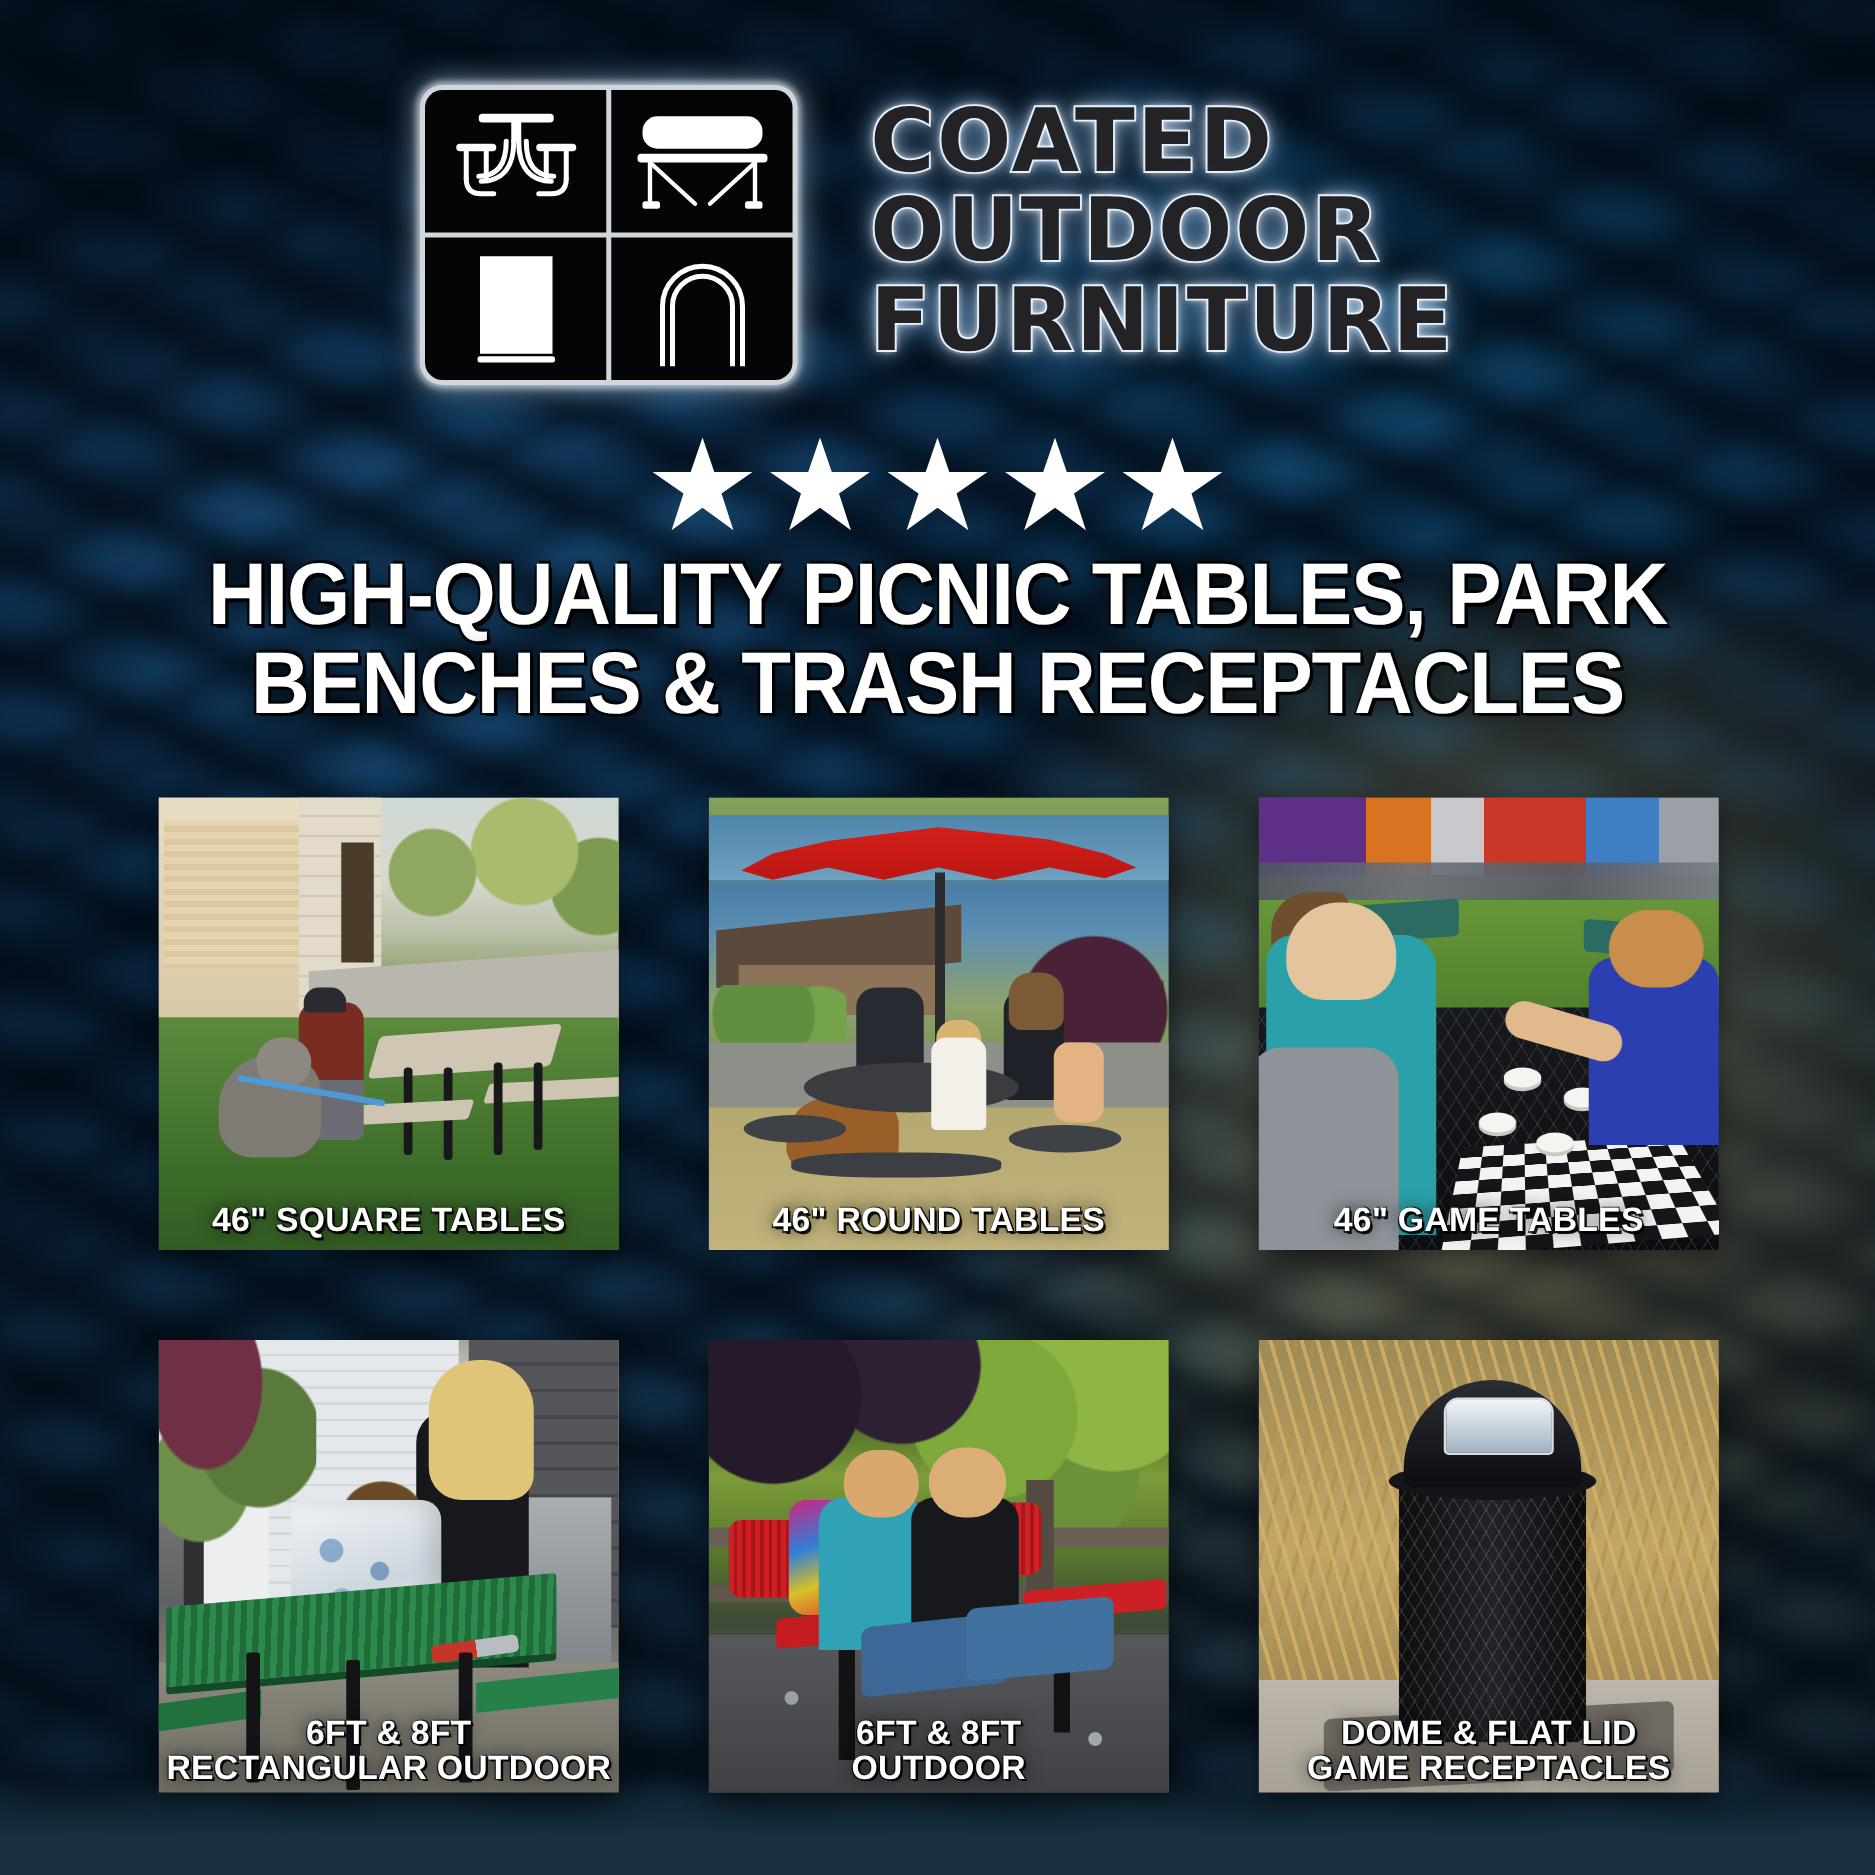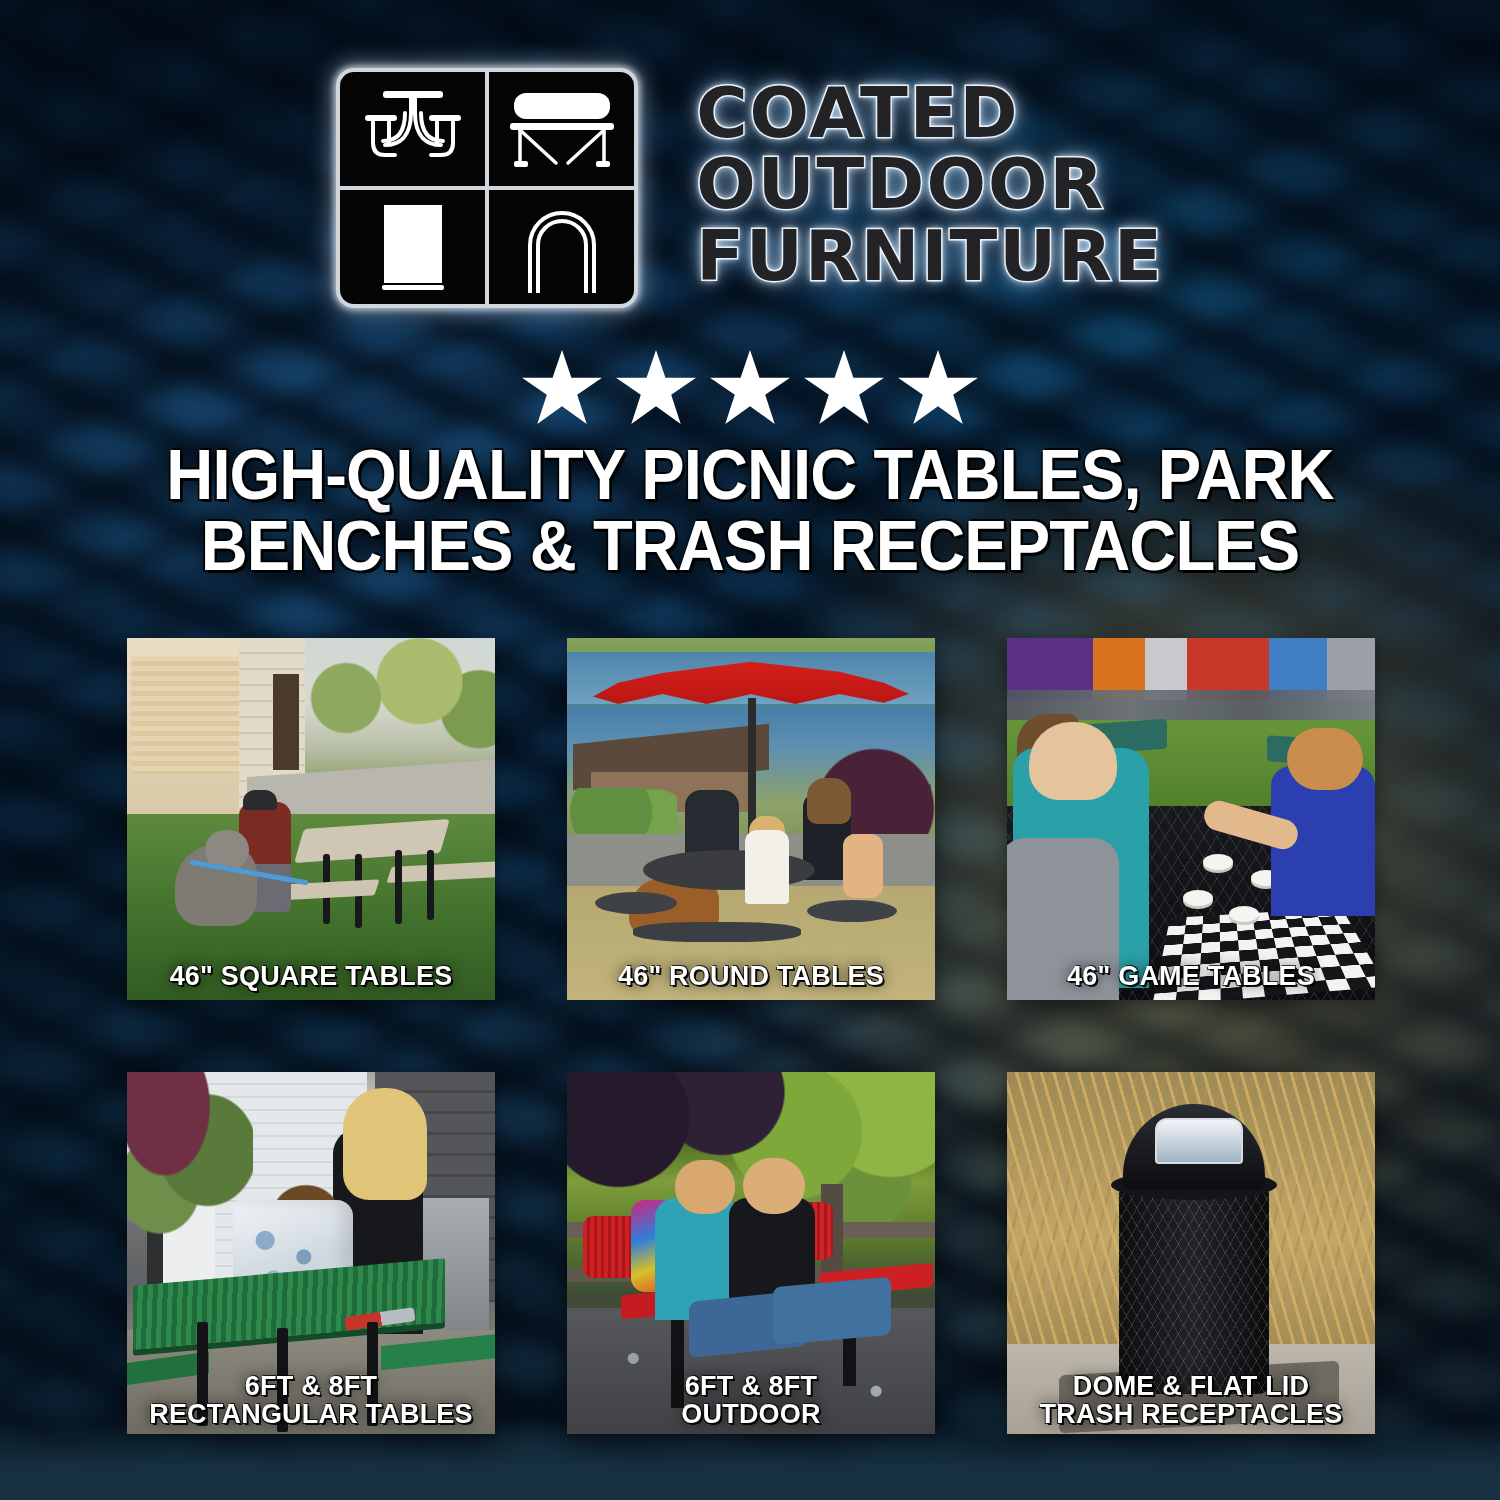--- a/index.html
+++ b/index.html
@@ -519,21 +519,21 @@
         <div class="bench4b"></div>
         <div class="top4"></div>
         <div class="trowel"></div>
         <div class="bench4a"></div>
         <div class="leg4" style="left:70px;top:250px;height:104px;"></div>
         <div class="leg4" style="left:150px;top:256px;height:104px;"></div>
         <div class="leg4" style="left:240px;top:250px;height:104px;"></div>
       </div>
       <div class="cap">
         <span>6FT &amp; 8FT</span>
-        <span class="l2">RECTANGULAR TABLES</span>
+        <span class="l2">RECTANGULAR OUTDOOR</span>
       </div>
     </div>
 
     <div class="tile t5 two-line">
       <div class="photo">
         <div class="sky"></div>
         <div class="foliage"></div>
         <div class="fence"></div>
         <div class="fence2"></div>
         <div class="post"></div>
@@ -564,18 +564,18 @@
         <div class="grassy"></div>
         <div class="walk"></div>
         <div class="pad"></div>
         <div class="body6"></div>
         <div class="rim"></div>
         <div class="dome"></div>
         <div class="slot"></div>
       </div>
       <div class="cap">
         <span>DOME &amp; FLAT LID</span>
-        <span class="l2">TRASH RECEPTACLES</span>
+        <span class="l2">GAME RECEPTACLES</span>
       </div>
     </div>
 
   </div>
 </div>
 
 </body></html>

